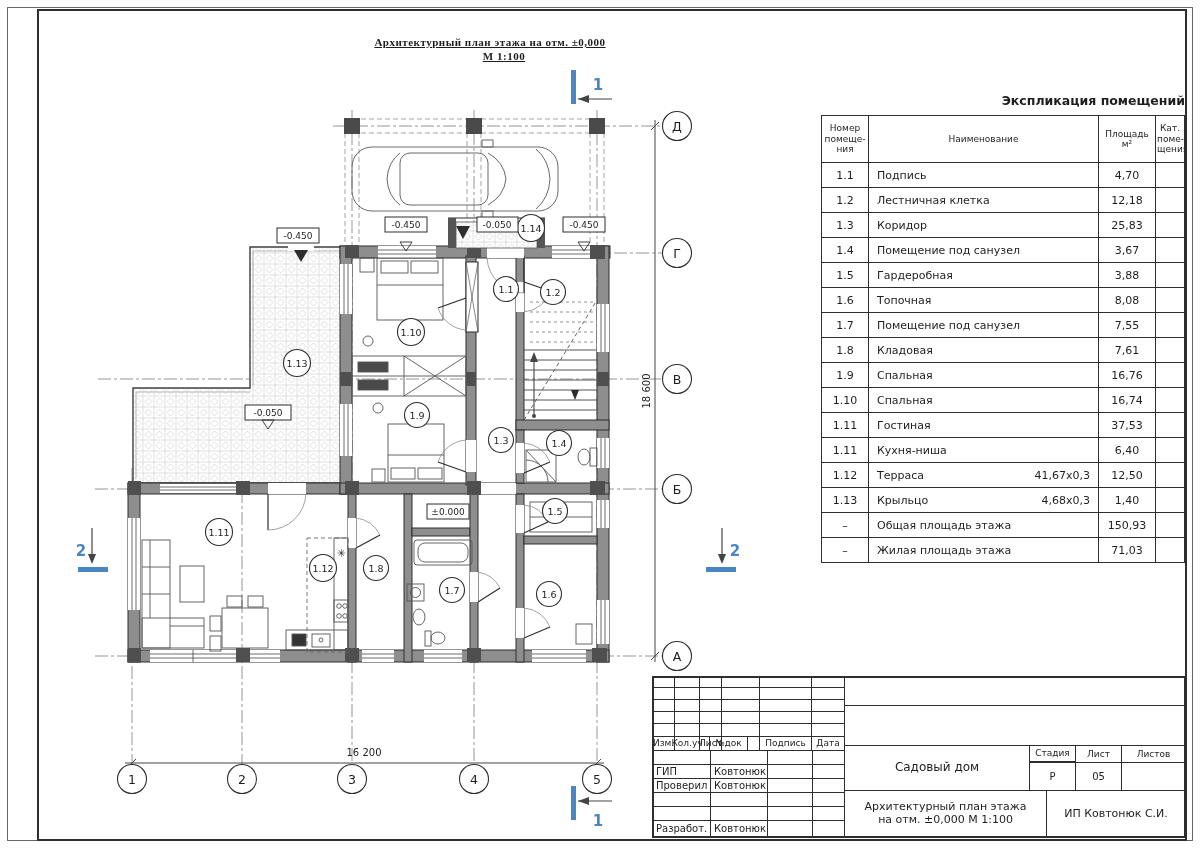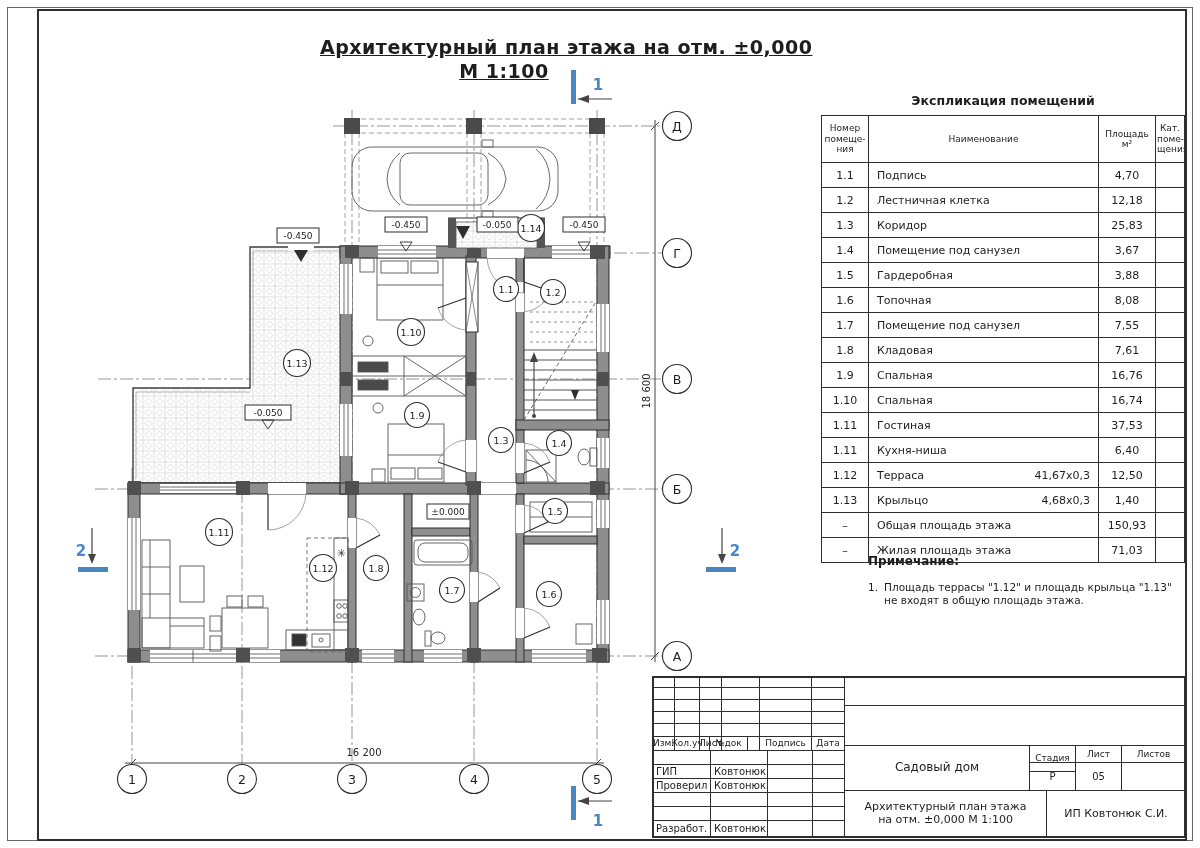--- a/index.html
+++ b/index.html
@@ -3,26 +3,26 @@
 <meta charset="utf-8">
 <style>
   html,body{margin:0;padding:0;background:#ffffff;}
   #sheet{position:relative;width:1200px;height:848px;background:#fff;overflow:hidden;
          font-family:"DejaVu Sans","Liberation Sans",sans-serif;color:#1e1e1e;}
   .abs{position:absolute;}
   
   .frame-outer{left:7px;top:7px;width:1184px;height:832px;border:1px solid #666;}
   .frame-inner{left:37px;top:9px;width:1146px;height:828px;border:2px solid #2e2e2e;}
   
-  .dwg-title{left:320px;top:36px;width:340px;text-align:center;font-size:19px;font-weight:bold;letter-spacing:0.5px;}
+  .dwg-title{left:320px;top:36px;width:340px;text-align:center;font-size:11px;font-weight:bold;letter-spacing:0.5px;font-family:Liberation Serif, serif;}
   .dwg-title .l1{text-decoration:underline;white-space:nowrap;}
   .dwg-title .l2{text-decoration:underline;display:inline-block;margin-top:2px;padding-left:28px;}
   
   .explication{left:821px;top:93px;width:364px;}
-  .explication .etitle{text-align:center;font-size:12.5px;font-weight:600;margin-bottom:7px;}
+  .explication .etitle{text-align:right;font-size:12.5px;font-weight:600;margin-bottom:7px;}
   table.etab{border-collapse:collapse;table-layout:fixed;width:363px;border:1.5px solid #2e2e2e;}
   table.etab th,table.etab td{border:1px solid #2e2e2e;font-weight:normal;overflow:hidden;}
   table.etab th{font-size:9px;line-height:1.15;white-space:pre-line;text-align:center;height:44px;padding:1px;}
   table.etab td{height:22px;font-size:11px;}
   td.c-num{text-align:center;}
   td.c-name .nmwrap{display:flex;justify-content:space-between;padding:0 7px 0 7px;}
   td.c-area{text-align:center;}
   
   .noteblk{left:868px;top:554px;width:330px;font-size:10.5px;}
   .noteblk .ntitle{font-weight:bold;font-size:12px;margin-bottom:13px;}
@@ -640,28 +640,20 @@
                 <span></span>
               </div>
             </td>
             <td class="c-area">71,03</td>
             <td></td>
           </tr>
         </tbody>
     </table>
   </div>
 
-  <div class="abs noteblk">
-    <div class="ntitle">Примечание:</div>
-    <div class="nitem">
-      <span>1.</span>
-      <span class="ntext">Площадь террасы "1.12" и площадь крыльца "1.13"
-не входят в общую площадь этажа.</span>
-    </div>
-  </div>
 
   <div class="abs tb">
 
     <div class="cell" style="left:0;top:0;width:23px;height:12px"></div>
       <div class="cell" style="left:22px;top:0;width:26px;height:12px"></div>
       <div class="cell" style="left:47px;top:0;width:23px;height:12px"></div>
       <div class="cell" style="left:69px;top:0;width:39px;height:12px"></div>
       <div class="cell" style="left:107px;top:0;width:53px;height:12px"></div>
       <div class="cell" style="left:159px;top:0;width:34px;height:12px"></div>
     <div class="cell" style="left:0;top:11px;width:23px;height:13px"></div>
@@ -717,21 +709,21 @@
       <div class="cell" style="left:115px;top:130px;width:46px;height:15px"></div>
       <div class="cell" style="left:160px;top:130px;width:33px;height:15px"></div>
     <div class="cell left-label" style="left:0;top:144px;width:59px;height:18px">Разработ.</div>
     <div class="cell left-label" style="left:58px;top:144px;width:58px;height:18px">Ковтонюк</div>
     <div class="cell" style="left:115px;top:144px;width:46px;height:18px"></div>
       <div class="cell" style="left:160px;top:144px;width:33px;height:18px"></div>
 
     <div class="cell" style="left:192px;top:0;width:342px;height:30px"></div>
     <div class="cell" style="left:192px;top:29px;width:342px;height:41px"></div>
     <div class="cell" style="left:192px;top:69px;width:186px;height:46px;font-size:12px">Садовый дом</div>
-    <div class="cell hdr" style="left:377px;top:69px;width:47px;height:27px">Стадия</div>
+    <div class="cell hdr" style="left:377px;top:69px;width:47px;height:17px">Стадия</div>
     <div class="cell hdr" style="left:423px;top:69px;width:47px;height:18px">Лист</div>
     <div class="cell hdr" style="left:469px;top:69px;width:65px;height:18px">Листов</div>
     <div class="cell" style="left:377px;top:86px;width:47px;height:29px">Р</div>
     <div class="cell" style="left:423px;top:86px;width:47px;height:29px">05</div>
     <div class="cell" style="left:469px;top:86px;width:65px;height:29px"></div>
     <div class="cell pre" style="left:192px;top:114px;width:203px;height:48px;font-size:11px">Архитектурный план этажа
 на отм. ±0,000 М 1:100</div>
     <div class="cell" style="left:394px;top:114px;width:140px;height:48px;font-size:11px">ИП Ковтонюк С.И.</div>
     <div class="outer"></div>
   </div>

